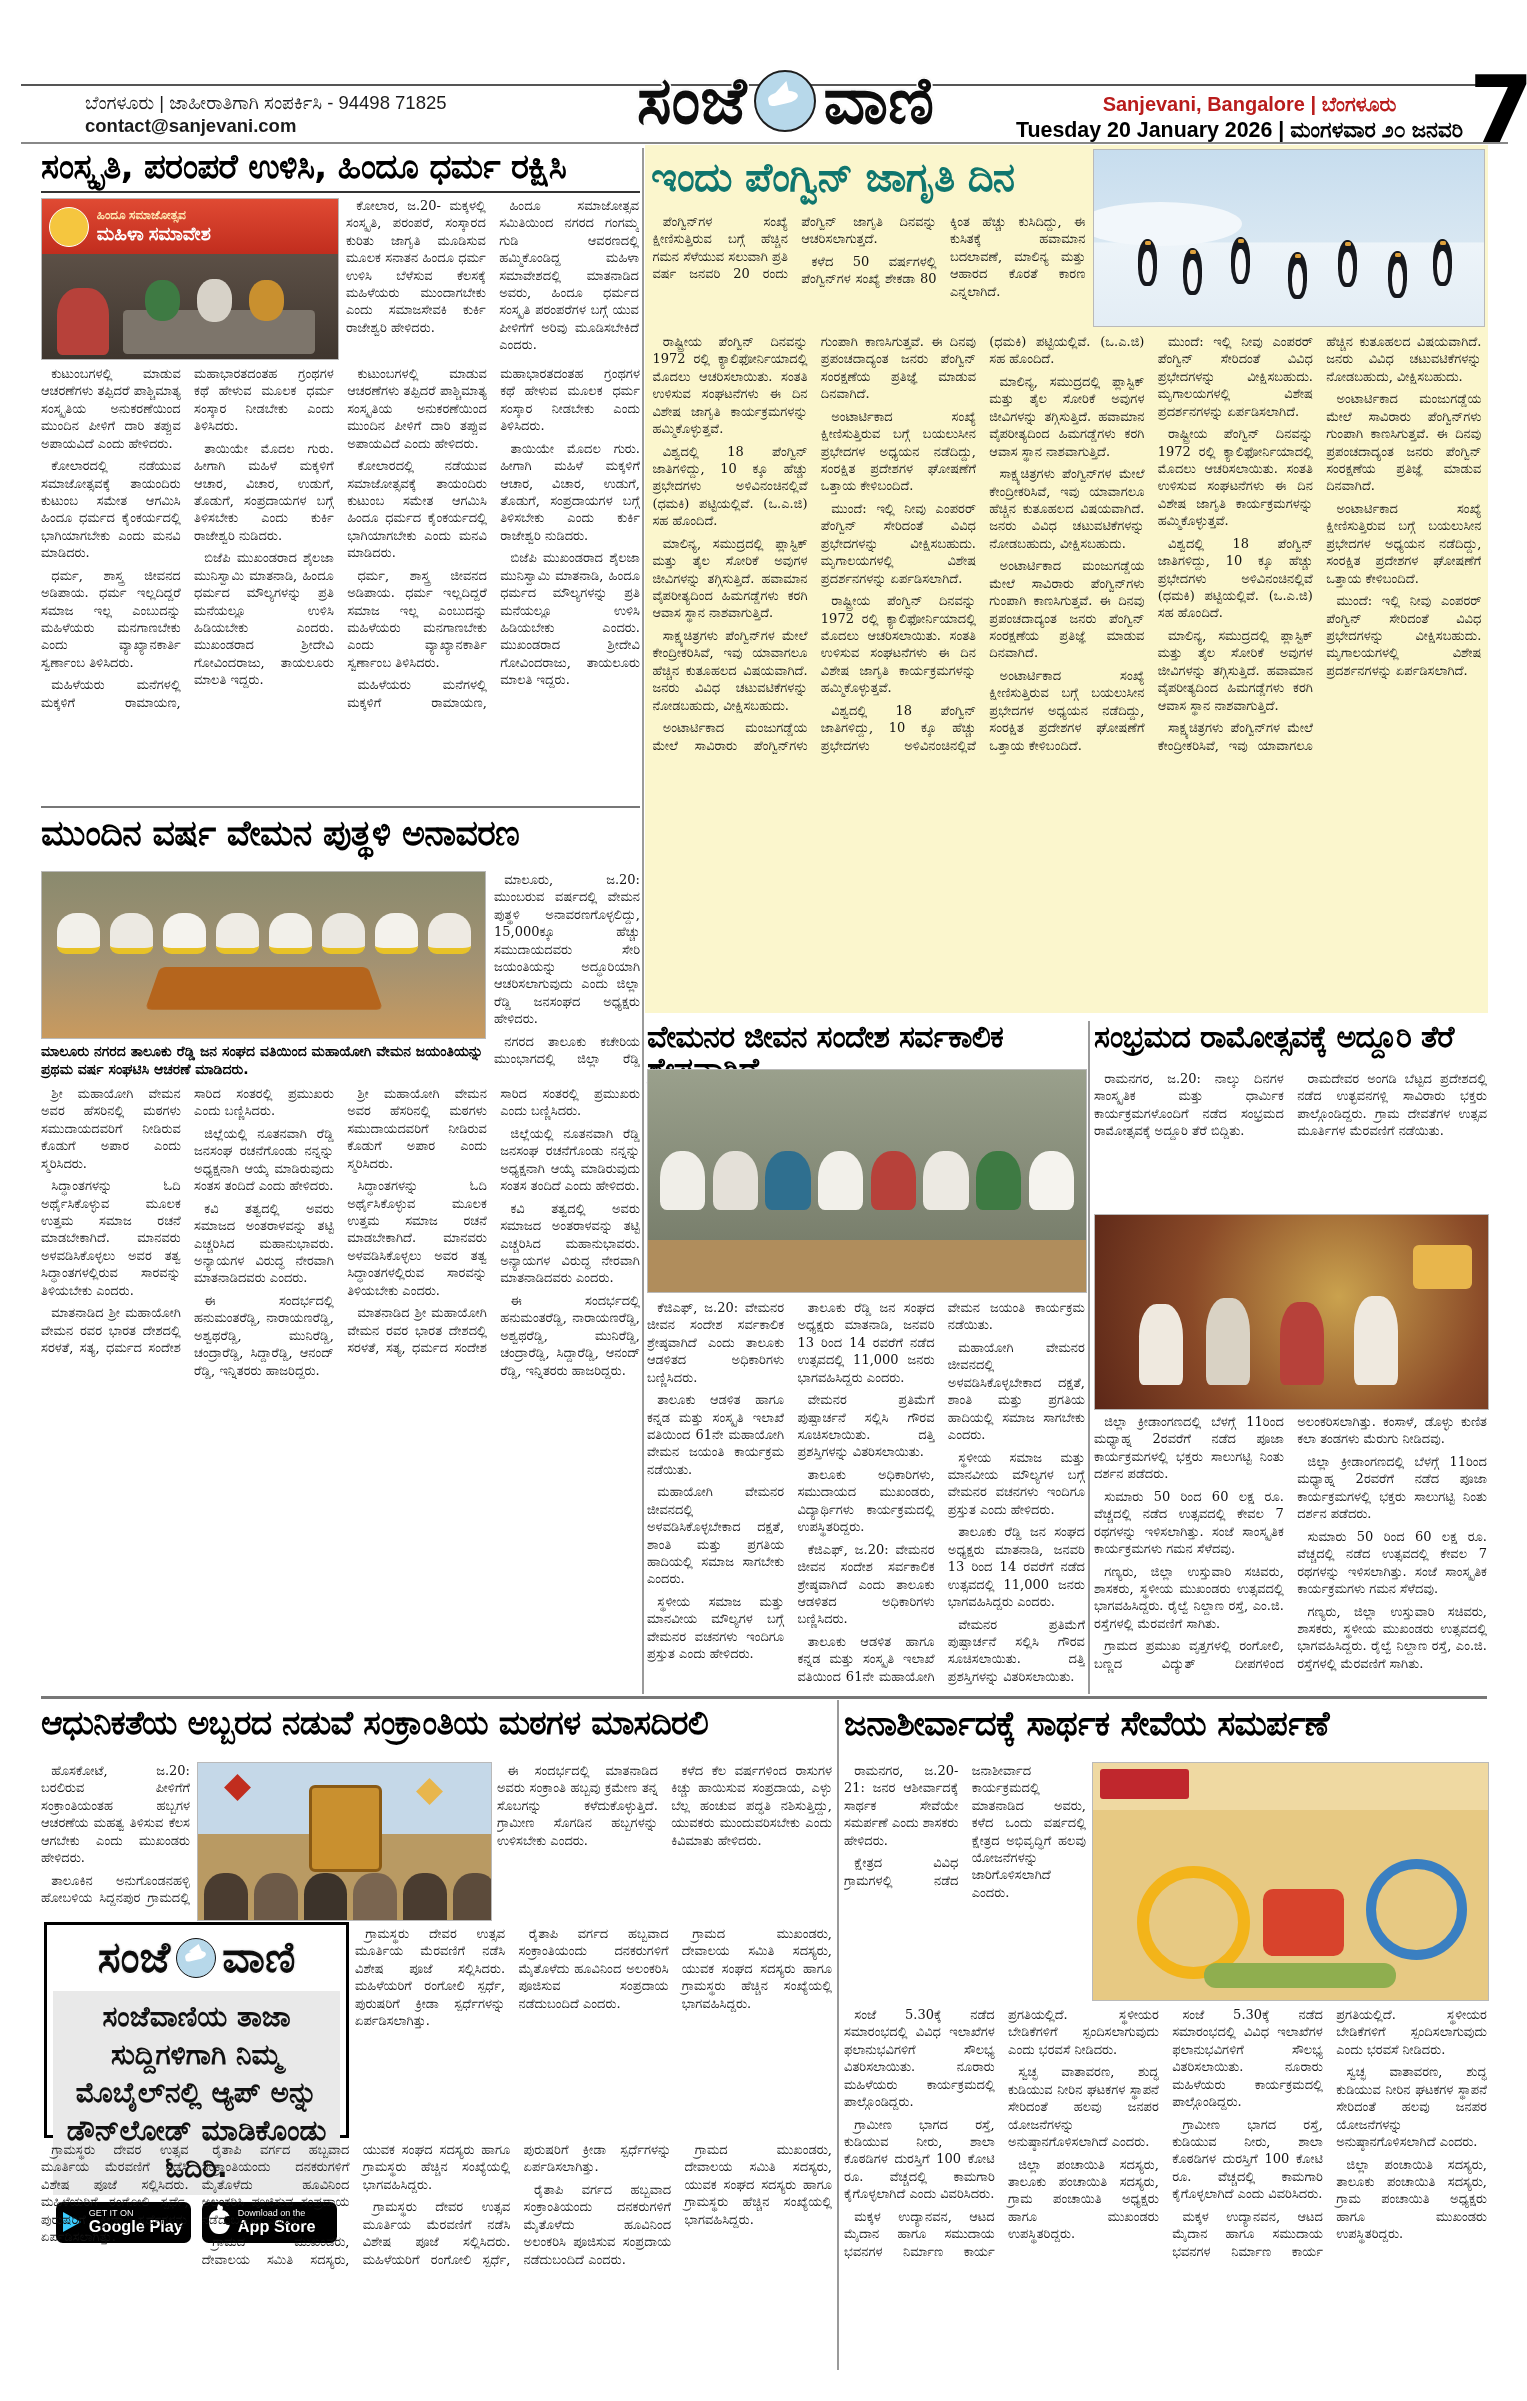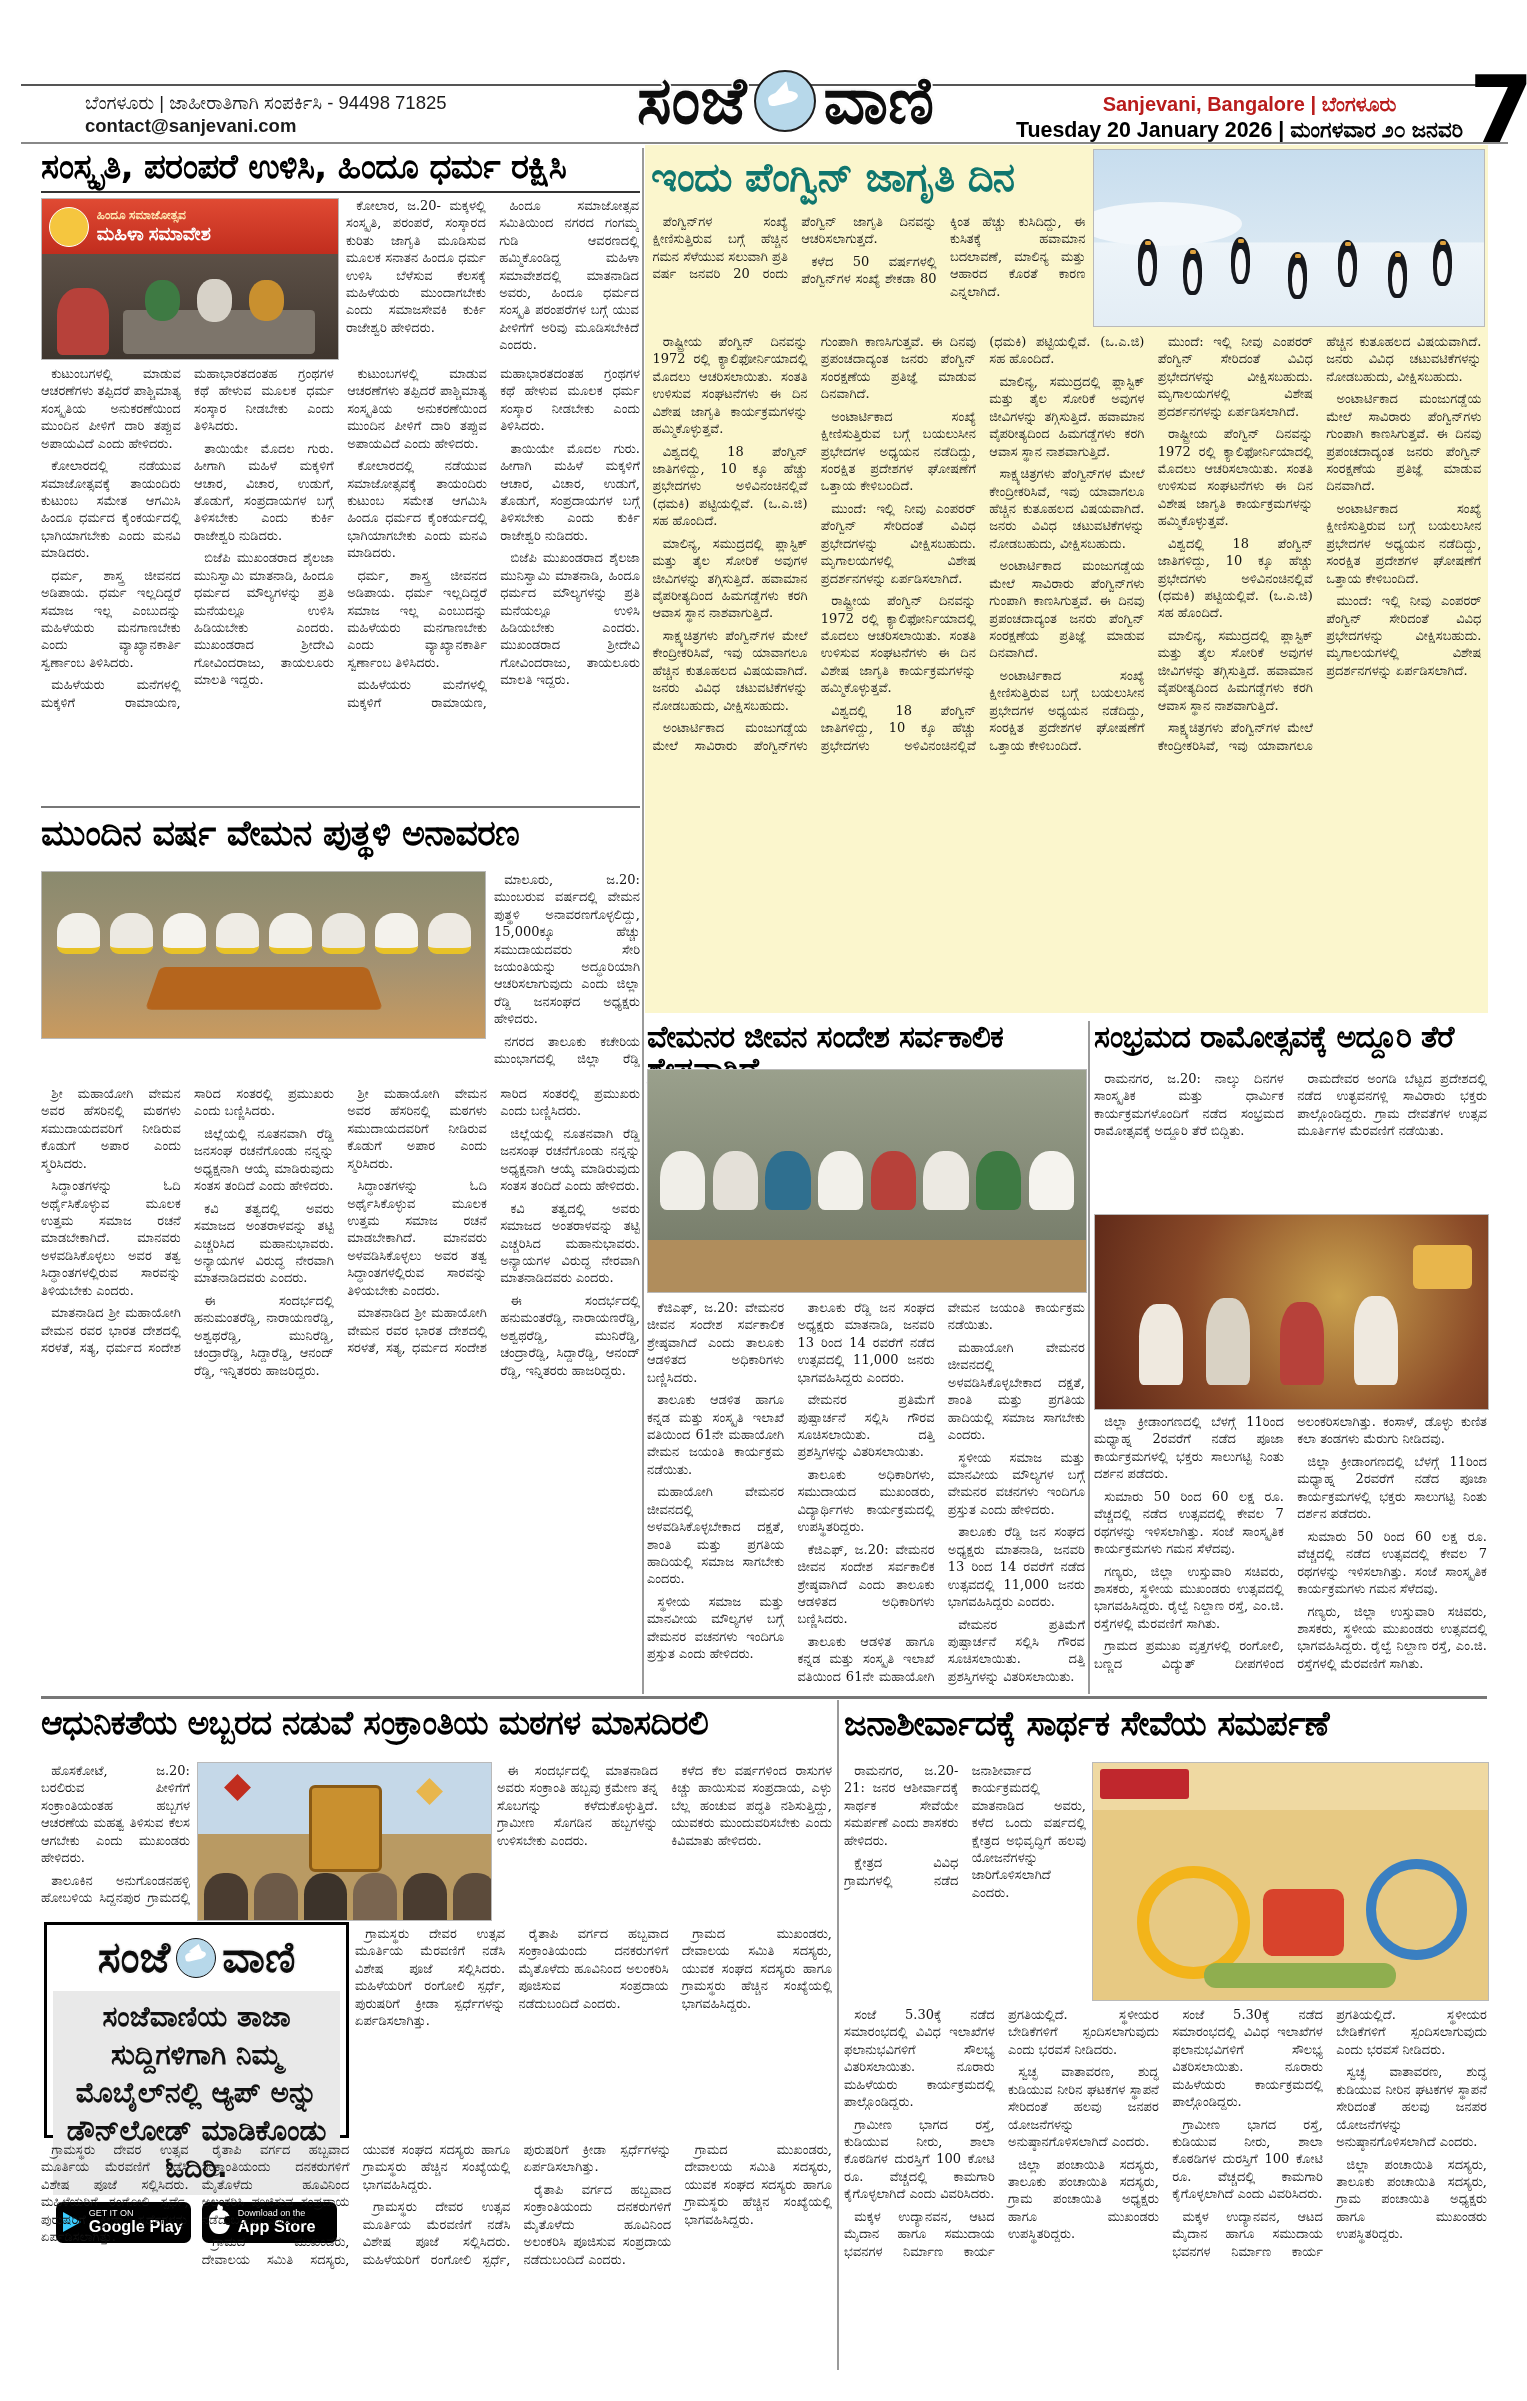--- a/index.html
+++ b/index.html
@@ -215,20 +215,21 @@
       <div style="flex:1;background:#f4f2ec;border-radius:45% 45% 20% 20%;border-bottom:6px solid #e8c227"></div>
       <div style="flex:1;background:#eeeae3;border-radius:45% 45% 20% 20%;border-bottom:6px solid #e8c227"></div>
     </div>
   </div>
 
   <div class="cols" style="left:494px;top:871px;width:146px;height:204px;column-count:1">
       <p>ಮಾಲೂರು, ಜ.20: ಮುಂಬರುವ ವರ್ಷದಲ್ಲಿ ವೇಮನ ಪುತ್ಥಳಿ ಅನಾವರಣಗೊಳ್ಳಲಿದ್ದು, 15,000ಕ್ಕೂ ಹೆಚ್ಚು ಸಮುದಾಯದವರು ಸೇರಿ ಜಯಂತಿಯನ್ನು ಅದ್ಧೂರಿಯಾಗಿ ಆಚರಿಸಲಾಗುವುದು ಎಂದು ಜಿಲ್ಲಾ ರೆಡ್ಡಿ ಜನಸಂಘದ ಅಧ್ಯಕ್ಷರು ಹೇಳಿದರು.</p>
       <p>ನಗರದ ತಾಲೂಕು ಕಚೇರಿಯ ಮುಂಭಾಗದಲ್ಲಿ ಜಿಲ್ಲಾ ರೆಡ್ಡಿ ಜನಸಂಘದ ವತಿಯಿಂದ ನಡೆದ ಮಹಾಯೋಗಿ ವೇಮನ ಜಯಂತಿ ಕಾರ್ಯಕ್ರಮದಲ್ಲಿ ಅವರು ಮಾತನಾಡಿದರು.</p>
     </div>
 
+  <div class="caption" style="left:41px;top:1042px;width:443px">ಮಾಲೂರು ನಗರದ ತಾಲೂಕು ರೆಡ್ಡಿ ಜನ ಸಂಘದ ವತಿಯಿಂದ ಮಹಾಯೋಗಿ ವೇಮನ ಜಯಂತಿಯನ್ನು ಪ್ರಥಮ ವರ್ಷ ಸಂಘಟಿಸಿ ಆಚರಣೆ ಮಾಡಿದರು.</div>
 
   <div class="cols c4" style="left:41px;top:1085px;width:599px;height:608px">
       <p>ಶ್ರೀ ಮಹಾಯೋಗಿ ವೇಮನ ಅವರ ಹೆಸರಿನಲ್ಲಿ ಮಠಗಳು ಸಮುದಾಯದವರಿಗೆ ನೀಡಿರುವ ಕೊಡುಗೆ ಅಪಾರ ಎಂದು ಸ್ಮರಿಸಿದರು.</p>
       <p>ಸಿದ್ಧಾಂತಗಳನ್ನು ಓದಿ ಅರ್ಥೈಸಿಕೊಳ್ಳುವ ಮೂಲಕ ಉತ್ತಮ ಸಮಾಜ ರಚನೆ ಮಾಡಬೇಕಾಗಿದೆ. ಮಾನವರು ಅಳವಡಿಸಿಕೊಳ್ಳಲು ಅವರ ತತ್ವ ಸಿದ್ಧಾಂತಗಳಲ್ಲಿರುವ ಸಾರವನ್ನು ತಿಳಿಯಬೇಕು ಎಂದರು.</p>
       <p>ಮಾತನಾಡಿದ ಶ್ರೀ ಮಹಾಯೋಗಿ ವೇಮನ ರವರ ಭಾರತ ದೇಶದಲ್ಲಿ ಸರಳತೆ, ಸತ್ಯ, ಧರ್ಮದ ಸಂದೇಶ ಸಾರಿದ ಸಂತರಲ್ಲಿ ಪ್ರಮುಖರು ಎಂದು ಬಣ್ಣಿಸಿದರು.</p>
       <p>ಜಿಲ್ಲೆಯಲ್ಲಿ ನೂತನವಾಗಿ ರೆಡ್ಡಿ ಜನಸಂಘ ರಚನೆಗೊಂಡು ನನ್ನನ್ನು ಅಧ್ಯಕ್ಷನಾಗಿ ಆಯ್ಕೆ ಮಾಡಿರುವುದು ಸಂತಸ ತಂದಿದೆ ಎಂದು ಹೇಳಿದರು.</p>
       <p>ಕವಿ ತತ್ವದಲ್ಲಿ ಅವರು ಸಮಾಜದ ಅಂತರಾಳವನ್ನು ತಟ್ಟಿ ಎಚ್ಚರಿಸಿದ ಮಹಾನುಭಾವರು. ಅನ್ಯಾಯಗಳ ವಿರುದ್ಧ ನೇರವಾಗಿ ಮಾತನಾಡಿದವರು ಎಂದರು.</p>
       <p>ಈ ಸಂದರ್ಭದಲ್ಲಿ ಹನುಮಂತರೆಡ್ಡಿ, ನಾರಾಯಣರೆಡ್ಡಿ, ಅಶ್ವಥರೆಡ್ಡಿ, ಮುನಿರೆಡ್ಡಿ, ಚಂದ್ರಾರೆಡ್ಡಿ, ಸಿದ್ದಾರೆಡ್ಡಿ, ಆನಂದ್ ರೆಡ್ಡಿ, ಇನ್ನಿತರರು ಹಾಜರಿದ್ದರು.</p>
       <p>ಶ್ರೀ ಮಹಾಯೋಗಿ ವೇಮನ ಅವರ ಹೆಸರಿನಲ್ಲಿ ಮಠಗಳು ಸಮುದಾಯದವರಿಗೆ ನೀಡಿರುವ ಕೊಡುಗೆ ಅಪಾರ ಎಂದು ಸ್ಮರಿಸಿದರು.</p>
       <p>ಸಿದ್ಧಾಂತಗಳನ್ನು ಓದಿ ಅರ್ಥೈಸಿಕೊಳ್ಳುವ ಮೂಲಕ ಉತ್ತಮ ಸಮಾಜ ರಚನೆ ಮಾಡಬೇಕಾಗಿದೆ. ಮಾನವರು ಅಳವಡಿಸಿಕೊಳ್ಳಲು ಅವರ ತತ್ವ ಸಿದ್ಧಾಂತಗಳಲ್ಲಿರುವ ಸಾರವನ್ನು ತಿಳಿಯಬೇಕು ಎಂದರು.</p>

